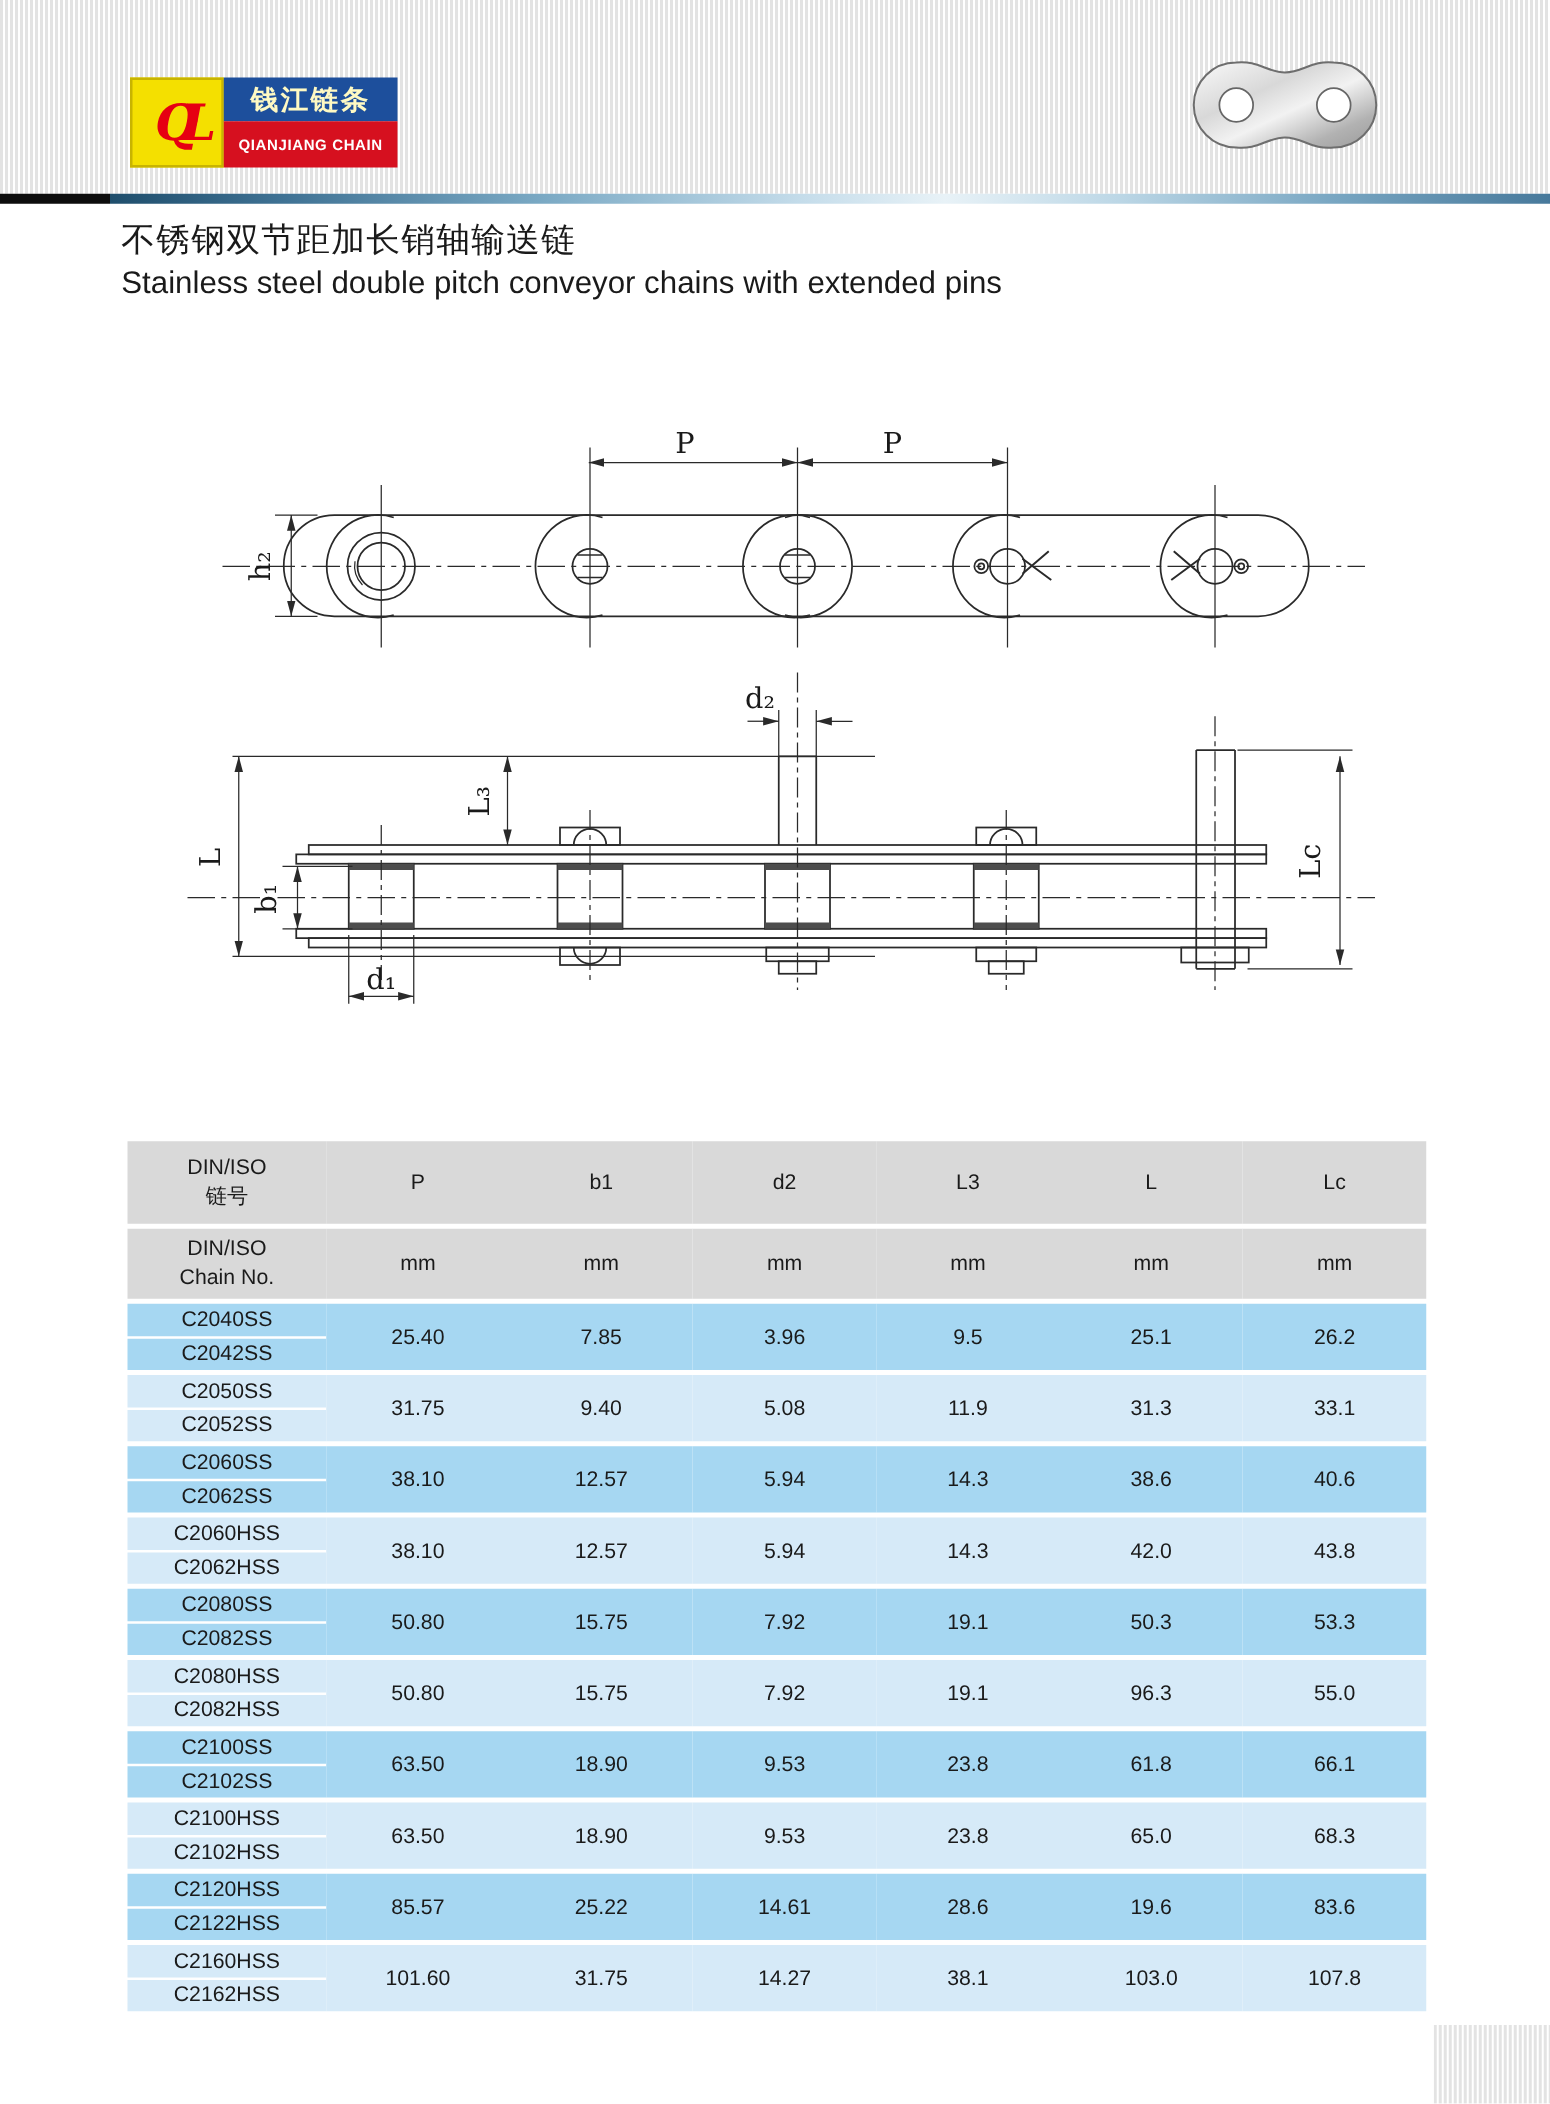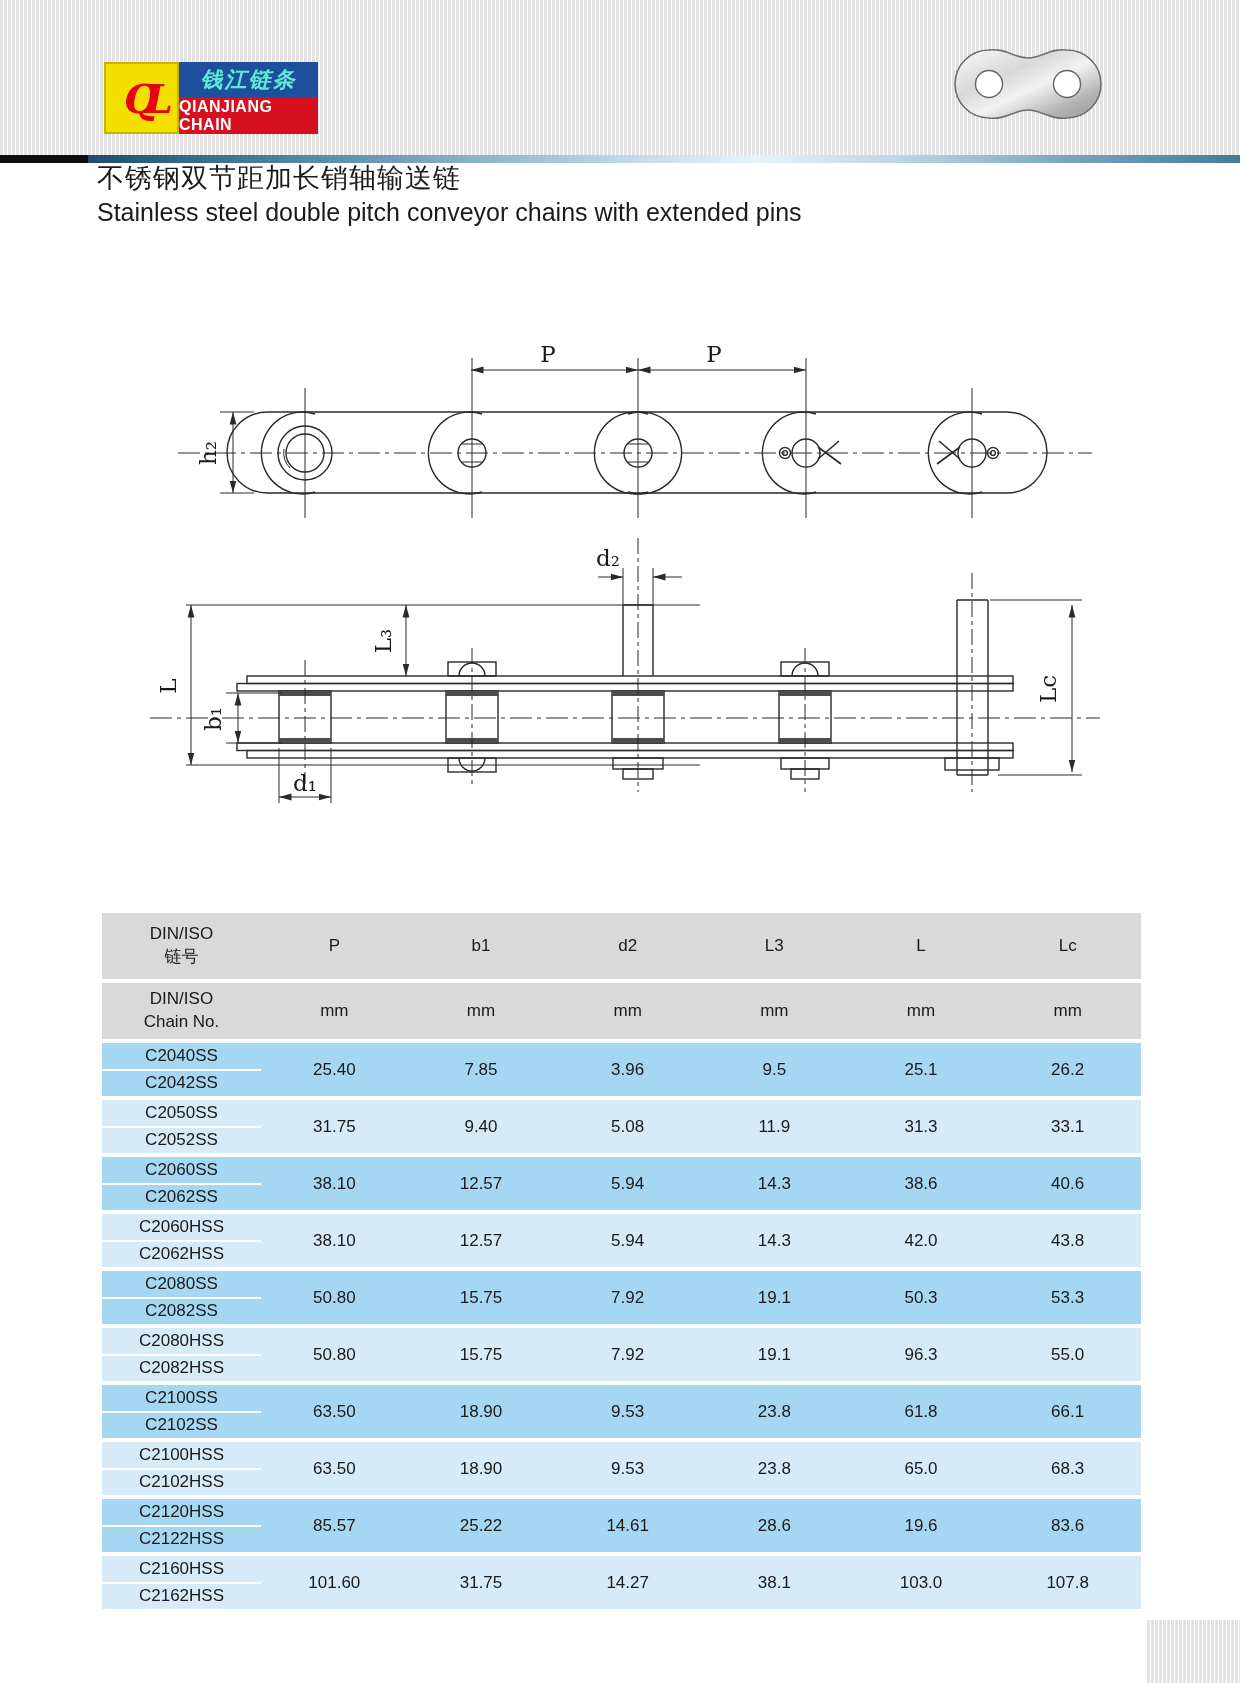--- a/index.html
+++ b/index.html
@@ -15,34 +15,34 @@
 
   .header-band{position:absolute;left:0;top:0;width:1240px;height:155px;}
 
   
   .logo{position:absolute;left:104px;top:62px;width:214px;height:72px;display:flex;}
   .logo-yellow{width:75px;height:72px;background:#f4e000;border:2px solid #c8b400;box-sizing:border-box;
                display:flex;align-items:center;justify-content:center;}
   .logo-mono{font-family:"DejaVu Serif",serif;font-style:italic;font-weight:bold;
              font-size:40px;color:#e60012;letter-spacing:-14px;padding-right:12px;margin-left:12px;}
   .logo-right{width:139px;display:flex;flex-direction:column;}
-  .logo-blue{height:35px;background:#1d4f9c;color:#5eead4;display:flex;align-items:center;justify-content:center;
-             font-size:22px;font-weight:bold;letter-spacing:2px;font-style:italic;}
+  .logo-blue{height:35px;background:#1d4f9c;color:#fef9c3;display:flex;align-items:center;justify-content:center;
+             font-size:22px;font-weight:bold;letter-spacing:2px;}
   .logo-red{height:37px;background:#d6101f;color:#ffffff;display:flex;align-items:center;justify-content:center;
-            font-size:16px;font-weight:bold;letter-spacing:0.5px;}
+            font-size:12px;font-weight:bold;letter-spacing:0.5px;}
 
   .linkplate{position:absolute;left:948px;top:46px;}
 
   
   .divider-black{position:absolute;left:0;top:155px;width:88px;height:8px;background:#0d0d0d;}
   .divider-grad{position:absolute;left:88px;top:155px;width:1152px;height:8px;
      background:linear-gradient(90deg,#1f4e6c 0%,#3f7294 12%,#7aa9c4 30%,#c4dcea 48%,#e8f2f7 58%,#bcd7e6 70%,#78a6c2 85%,#47799b 100%);}
 
   
-  .title-block{position:absolute;left:97px;top:160px;}
+  .title-block{position:absolute;left:97px;top:174px;}
   .title-cn{font-size:27px;font-weight:500;letter-spacing:1px;line-height:1.35;}
   .title-en{font-size:25px;font-weight:400;line-height:1.3;}
 
   
   .diagrams{position:absolute;left:0;top:280px;}
 
   
   .spec-table{position:absolute;left:102px;top:913px;width:1039px;}
   .trow-head1,.trow-head2,.tgroup{display:grid;grid-template-columns:159px repeat(6,1fr);column-gap:0;}
   .trow-head1{height:66px;}

